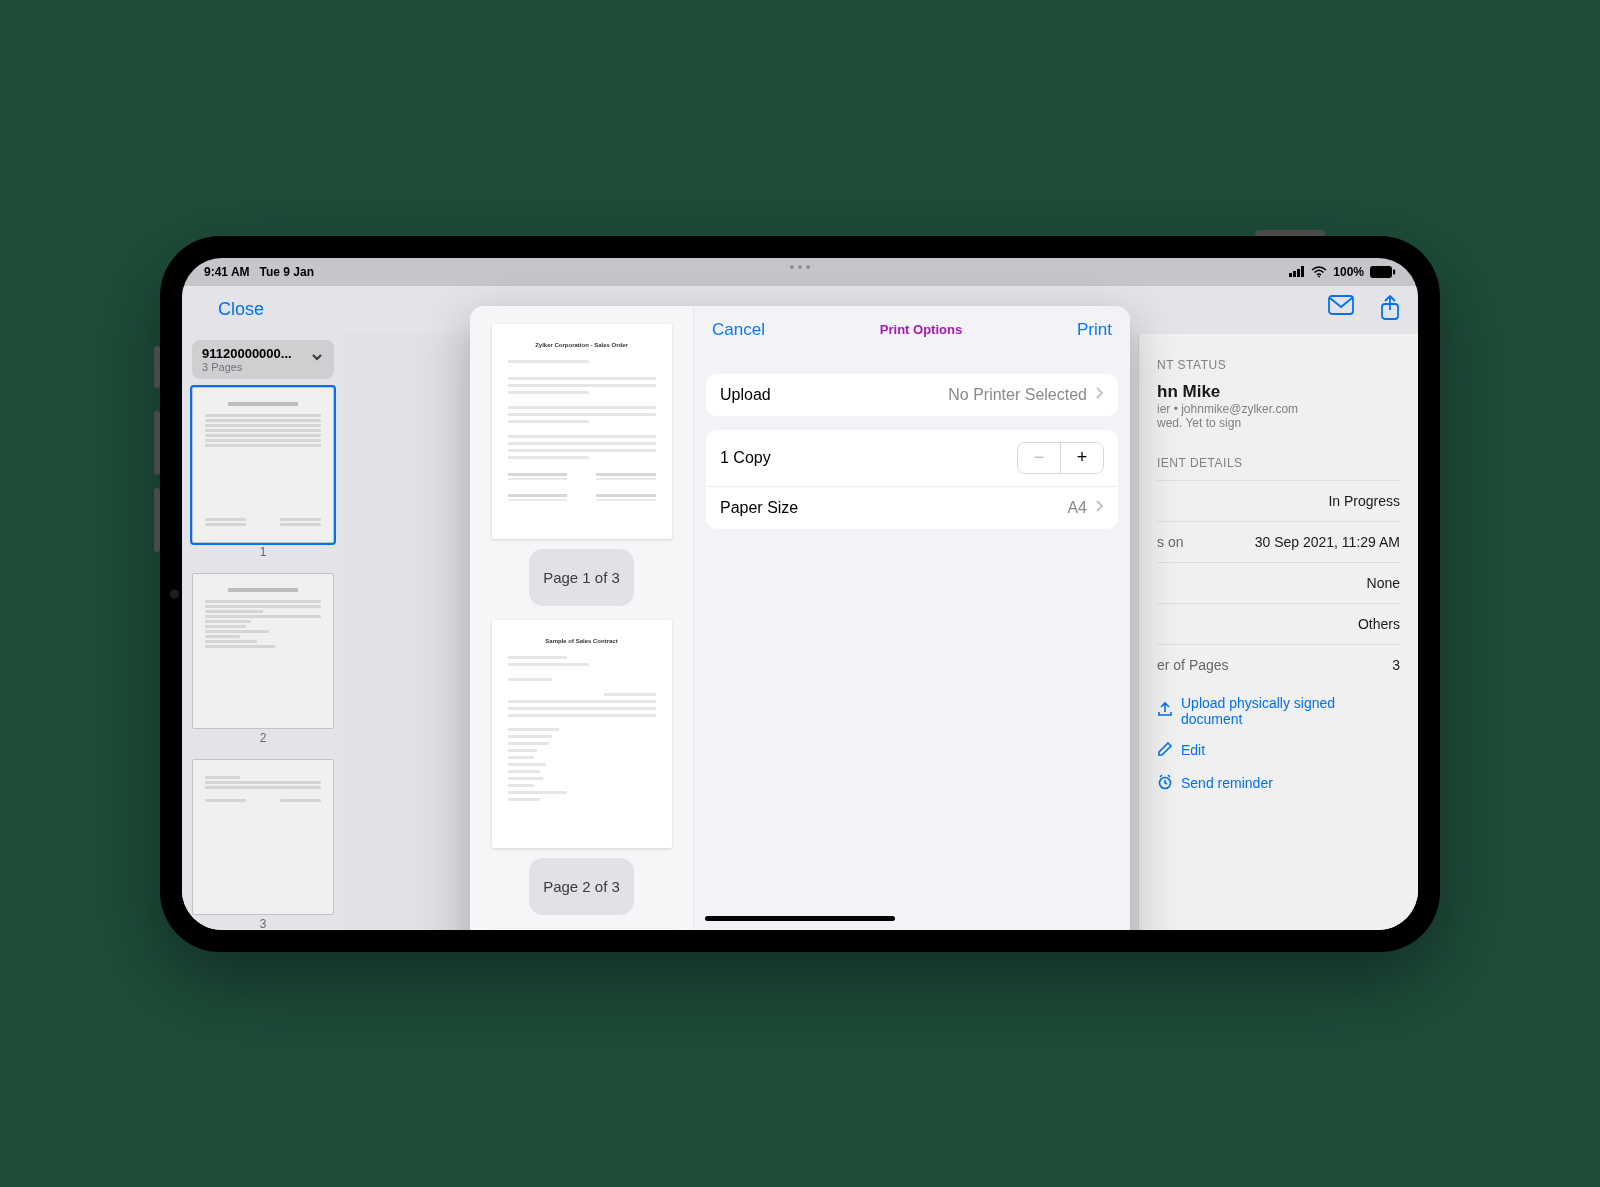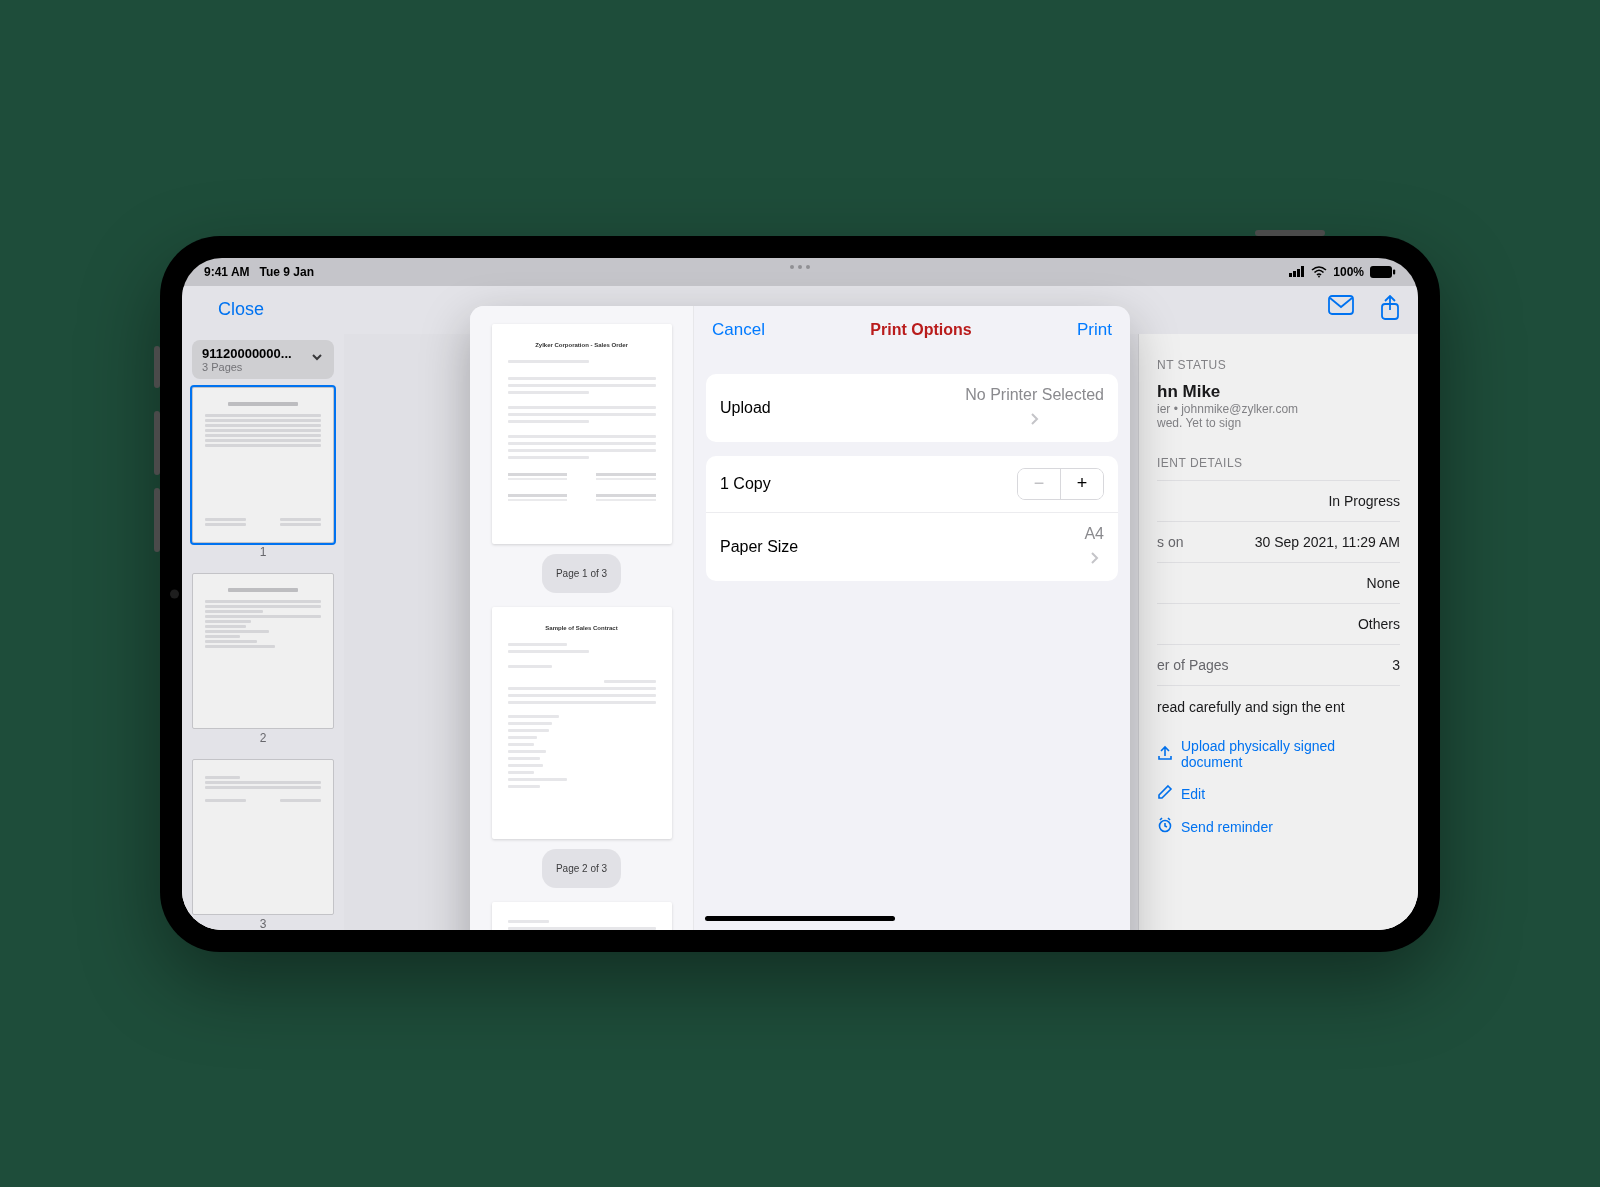--- a/index.html
+++ b/index.html
@@ -51,30 +51,30 @@
   .sheet{position:absolute;left:50%;top:48px;transform:translateX(-50%);width:660px;height:712px;background:#f2f2f7;border-radius:14px;box-shadow:0 18px 50px rgba(0,0,0,.28);display:flex;overflow:hidden;z-index:20;}
   .sheet-left{width:224px;background:#f6f6f9;overflow:hidden;border-right:1px solid #e7e7ea;display:flex;flex-direction:column;align-items:center;padding:18px 0 0;gap:14px;}
   .sheet-left .pg{width:180px;background:#fff;box-shadow:0 1px 3px rgba(0,0,0,.15);border-radius:2px;padding:18px 16px;display:flex;flex-direction:column;gap:4px;}
   .sheet-left .pg .t{font-size:6px;font-weight:600;text-align:center;color:#333;margin-bottom:8px;}
   .sheet-left .pg .ln{height:3px;background:#e6e6e9;border-radius:1px;}
   .sheet-left .pg .ln.s{width:55%;}
   .sheet-left .pg .sigrow{display:flex;justify-content:space-between;margin-top:10px;}
   .sheet-left .pg .sig{width:40%;}
   .sheet-left .pg .sig .nm{height:3px;background:#d7d7da;margin-bottom:2px;}
   .sheet-left .pg .sig .lb{height:2px;background:#eaeaec;}
-  .pg-badge{background:rgba(120,120,128,.16);color:#3c3c3e;border-radius:14px;font-size:10px;padding:14px 14px;margin-top:-4px;}
+  .pg-badge{background:rgba(120,120,128,.16);color:#3c3c3e;border-radius:14px;font-size:15px;padding:20px 14px;margin-top:-4px;}
   .sheet-right{flex:1;display:flex;flex-direction:column;}
   .sheet-header{height:48px;display:flex;align-items:center;justify-content:space-between;padding:0 18px;}
   .sheet-header .cancel,.sheet-header .print{color:#007aff;font-size:17px;}
-  .sheet-header .title{font-size:16px;font-weight:600;color:#b91c1c;}
+  .sheet-header .title{font-size:13px;font-weight:600;color:#a21caf;}
   .options{padding:6px 12px;}
   .group{background:#fff;border-radius:10px;margin-top:14px;overflow:hidden;}
   .option-row{display:flex;align-items:center;justify-content:space-between;padding:12px 14px;font-size:16px;color:#000;}
   .option-row + .option-row{border-top:1px solid #ececef;}
-  .option-row .val{color:#8a8a8e;display:flex;align-items:center;gap:8px;flex-direction:column;}
+  .option-row .val{color:#8a8a8e;display:flex;align-items:center;gap:8px;}
   .chev{color:#c4c4c8;}
   .stepper{display:flex;border:1px solid #d8d8dc;border-radius:8px;overflow:hidden;}
   .stepper button{width:42px;height:30px;background:#fff;border:none;font-size:18px;color:#000;display:flex;align-items:center;justify-content:center;}
   .stepper button.dec{color:#b9b9bd;}
   .stepper .divider{width:1px;background:#d8d8dc;}
   
   .btn-side{position:absolute;background:#4a4a4a;border-radius:3px;}
   .btn-top{top:-6px;right:115px;width:70px;height:6px;}
   .btn-l1{left:-6px;top:110px;width:6px;height:42px;}
   .btn-l2{left:-6px;top:175px;width:6px;height:64px;}
@@ -233,21 +233,20 @@
               <span class="v">None</span>
             </div>
           <div class="row">
               <span class="k"></span>
               <span class="v">Others</span>
             </div>
           <div class="row">
               <span class="k">er of Pages</span>
               <span class="v">3</span>
             </div>
-          <div class="note">read carefully and sign the ent</div>
           <div class="action">
             <span><svg width="16" height="16" viewBox="0 0 16 16" fill="none" stroke="#007aff" stroke-width="1.6">
                   <path d="M8 11 L8 2 M4 6 L8 2 L12 6"></path>
                   <path d="M2 11 L2 14 L14 14 L14 11"></path>
                 </svg></span>
             <span style="max-width:170px;">Upload physically signed document</span>
           </div>
           <div class="action">
             <span><svg width="16" height="16" viewBox="0 0 16 16" fill="none" stroke="#007aff" stroke-width="1.6">
                   <path d="M11 2 L14 5 L5 14 L2 14 L2 11 Z"></path>

